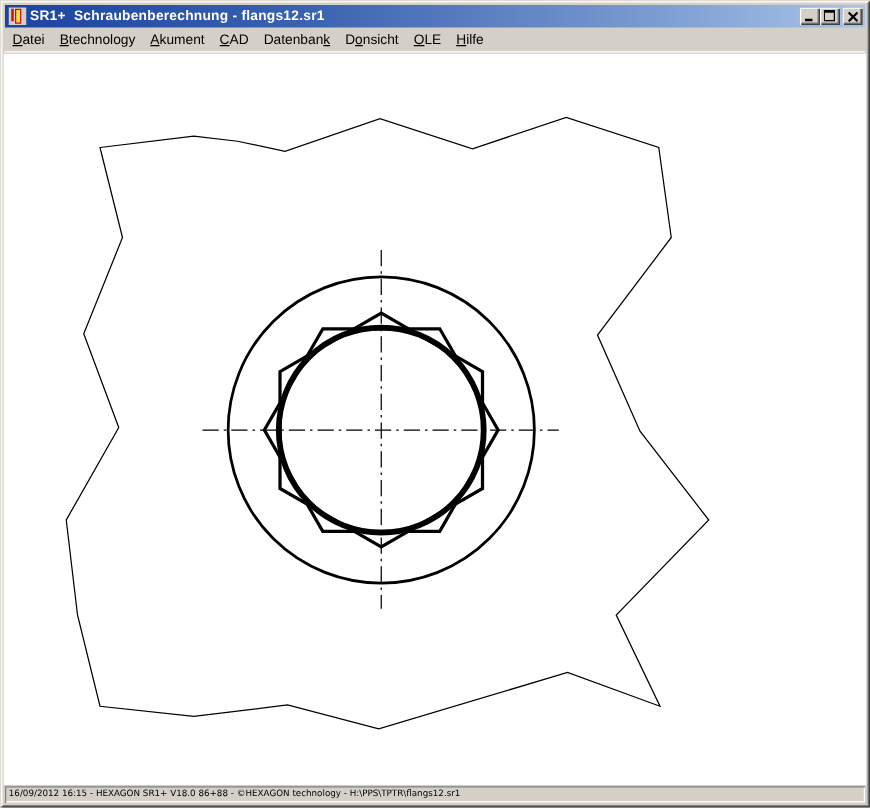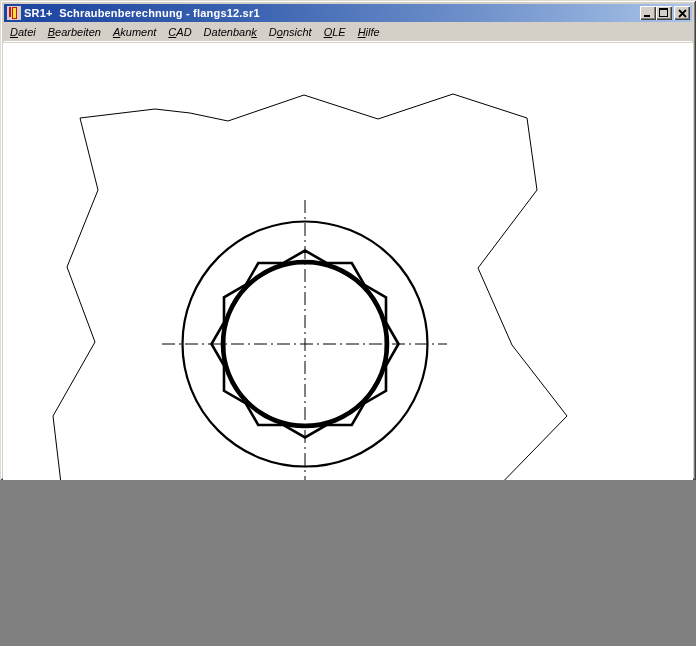--- a/index.html
+++ b/index.html
@@ -1,18 +1,18 @@
 <!DOCTYPE html>
 <html><head>
 <meta charset="utf-8">
 <style>
   * { margin:0; padding:0; box-sizing:border-box; }
   html,body { background:#808080; }
   .window{
-    position:relative; width:696px; height:480px; background:#D4D0C8;
+    position:relative; width:696px; height:646px; background:#D4D0C8;
     font-family:"Liberation Sans", sans-serif;
     box-shadow: inset 1px 1px 0 #DFDBD3, inset -1px -1px 0 #404040,
                 inset 2px 2px 0 #FFFFFF, inset -2px -2px 0 #808080;
   }
   .titlebar{
     position:absolute; left:4px; top:4px; right:4px; height:18px;
     background:linear-gradient(to right,#1C43A0 0%,#3A62B0 35%,#7293CC 70%,#A9C4E8 100%);
     display:flex; align-items:center; padding:0 2px; overflow:hidden;
   }
   .win-icon{ width:14px; height:14px; margin:0 3px 0 1px; position:relative; background:#D4D0C8; flex:0 0 auto; }
@@ -24,21 +24,21 @@
     width:16px; height:14px; background:#D4D0C8; position:relative; cursor:default;
     box-shadow: inset 1px 1px 0 #FFFFFF, inset -1px -1px 0 #404040, inset -2px -2px 0 #808080;
     display:flex; align-items:center; justify-content:center;
   }
   .tb-btn.close{ margin-left:2px; }
   .menubar{
     position:absolute; left:4px; top:23px; right:4px; height:19px;
     display:flex; align-items:center; font-size:11px; color:#000;
     border-bottom:1px solid #FFFFFF;
   }
-  .menu-item{ padding:2px 6px; white-space:nowrap; cursor:default;font-style:italic; }
+  .menu-item{ padding:2px 6px; white-space:nowrap; cursor:default; }
   .menu-item .mn{ text-decoration:underline; text-underline-offset:1px; }
   .canvas{
     position:absolute; left:3px; right:3px; top:43px; height:585px;
     background:#FFFFFF; overflow:hidden;
   }
   .statusbar{
     position:absolute; left:3px; right:3px; bottom:3px; height:15px;
     background:#D4D0C8; display:flex; align-items:stretch; padding:1px 1px;
   }
   .status-panel{
@@ -74,35 +74,38 @@
       <div class="tb-btn close">
         <svg width="9" height="9">
             <path d="M1 1 L8 8 M8 1 L1 8" stroke="#000" stroke-width="1.8"></path>
           </svg>
       </div>
     </div>
   </div>
 
   <div class="menubar">
       <div class="menu-item"><span></span><span class="mn">D</span><span>atei</span></div>
-      <div class="menu-item"><span></span><span class="mn">B</span><span>earbeiten</span></div>
+      <div class="menu-item"><span></span><span class="mn">B</span><span>technology</span></div>
       <div class="menu-item"><span></span><span class="mn">A</span><span>kument</span></div>
       <div class="menu-item"><span></span><span class="mn">C</span><span>AD</span></div>
       <div class="menu-item"><span>Datenban</span><span class="mn">k</span><span></span></div>
       <div class="menu-item"><span>D</span><span class="mn">o</span><span>nsicht</span></div>
       <div class="menu-item"><span></span><span class="mn">O</span><span>LE</span></div>
       <div class="menu-item"><span></span><span class="mn">H</span><span>ilfe</span></div>
     </div>
 
   <div class="canvas">
     <svg id="cad-svg" width="690" height="585" viewBox="3 43 690 585">
         <polygon points="80,118 155,109 190,113 228,121 304,95 378,119 453,94 527,118 537,190 478,268 512,345 567,416 493,492 528,565 454,538 303,583 230,564 155,573 80,565 62,492 53,416 95,342 67,267 98,190" fill="none" stroke="#000000" stroke-width="1"></polygon>
         <circle cx="305" cy="344" r="122.5" fill="none" stroke="#000000" stroke-width="2.2"></circle>
         <polygon points="386.0,297.3 305.0,250.5 224.0,297.3 224.0,390.8 305.0,437.5 386.0,390.8" fill="none" stroke="#000000" stroke-width="2.6"></polygon>
         <polygon points="398.5,344.0 351.8,263.0 258.3,263.0 211.5,344.0 258.2,425.0 351.8,425.0" fill="none" stroke="#000000" stroke-width="2.6"></polygon>
         <circle cx="305" cy="344" r="82" fill="none" stroke="#000000" stroke-width="4.6"></circle>
         <line x1="162" y1="344" x2="447" y2="344" stroke="#000000" stroke-width="1" stroke-dasharray="13 4 2 4"></line>
         <line x1="305" y1="200" x2="305" y2="487" stroke="#000000" stroke-width="1" stroke-dasharray="13 4 2 4"></line>
       </svg>
   </div>
 
+  <div class="statusbar">
+    <div class="status-panel">16/09/2012 16:15 - HEXAGON SR1+ V18.0 86+88 - ©HEXAGON technology - H:\PPS\TPTR\flangs12.sr1</div>
+  </div>
 
 </div>
 
 </body></html>

